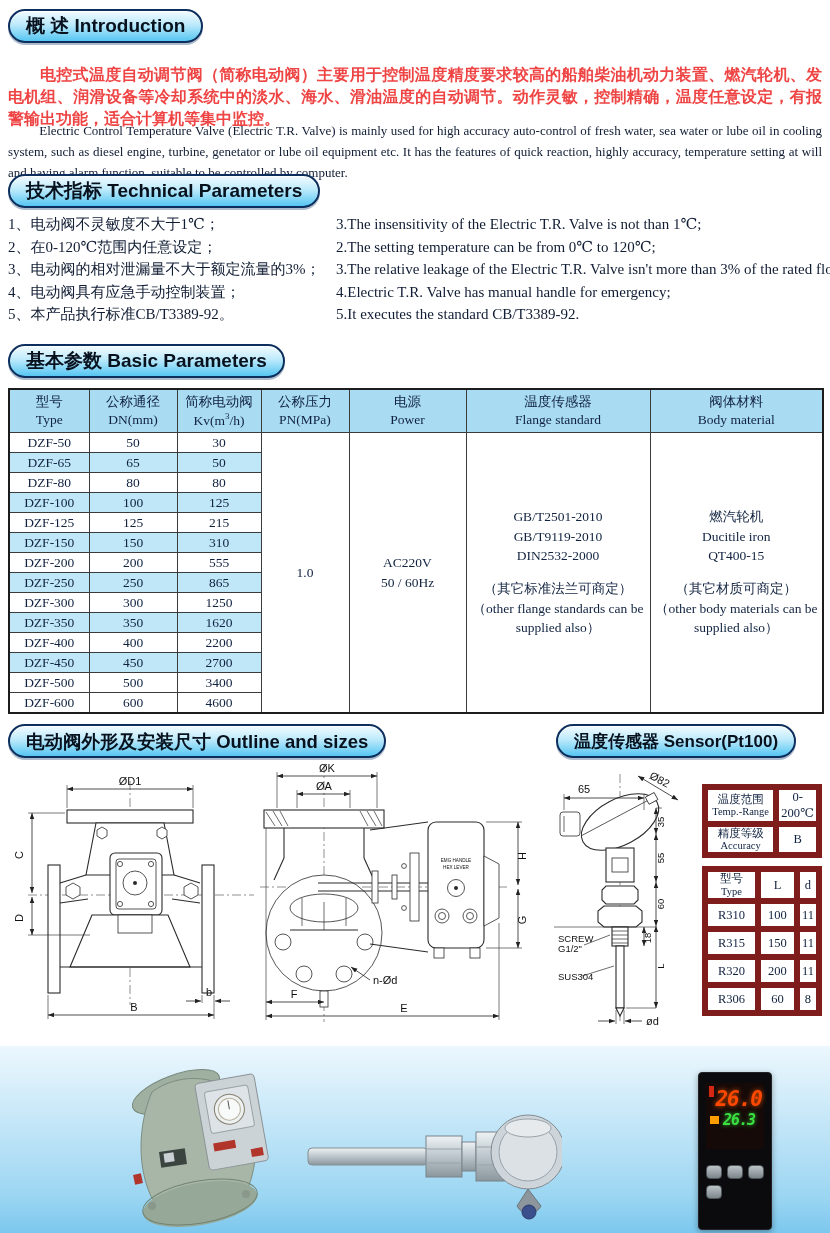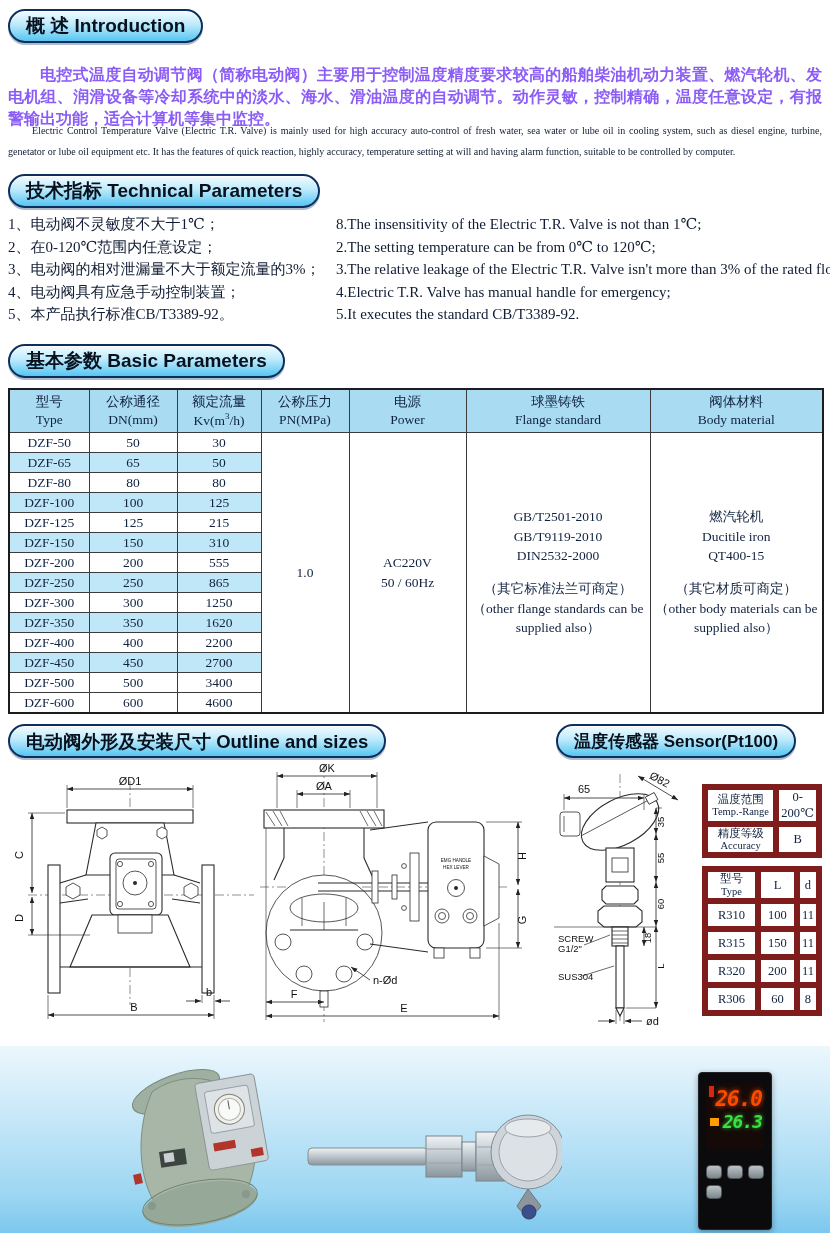--- a/index.html
+++ b/index.html
@@ -6,22 +6,22 @@
   .page{position:relative;width:830px;height:1233px;background:#ffffff;overflow:hidden;
         font-family:"Liberation Serif","DejaVu Serif",serif;color:#14213c;}
   
   .badge{position:absolute;height:30px;display:inline-flex;align-items:center;justify-content:center;
          padding:0 16px;border:2px solid #0d2f5e;border-radius:17px;
          background:linear-gradient(180deg,#f2fbff 0%,#bdeafb 45%,#56c6f2 100%);
          box-shadow:inset 0 1px 0 #ffffff,0 2px 0 rgba(20,60,110,.35);
          font-family:"Liberation Sans","DejaVu Sans",sans-serif;font-weight:bold;
          font-size:19px;color:#08121f;white-space:nowrap;}
   .para{position:absolute;left:8px;width:814px;text-align:justify;}
-  .cnp{top:48px;font-size:16px;line-height:22px;font-weight:600;text-indent:2em;color:#8b5cf6;}
-  .enp{top:96px;font-size:10px;line-height:21px;text-indent:2.4em;color:#101c33;margin-top:24px;}
+  .cnp{top:48px;font-size:16px;line-height:22px;font-weight:600;text-indent:2em;color:#ef4444;}
+  .enp{top:96px;font-size:13px;line-height:21px;text-indent:2.4em;color:#101c33;margin-top:24px;}
   .techcol{position:absolute;top:213px;font-size:15px;line-height:22.5px;color:#101c33;}
   .techcol div{white-space:nowrap;}
   .tc-cn{left:8px;width:324px;}
   .tc-en{left:336px;width:488px;}
   
   .ptable{position:absolute;left:8px;top:388px;width:814px;border-collapse:collapse;table-layout:fixed;
           text-align:center;color:#10223f;border:2px solid #1c1c1c;}
   .ptable th,.ptable td{border:1px solid #3b3b3b;padding:0;}
   .ptable thead th{background:#a9dbf3;height:42px;font-weight:normal;font-size:13.5px;line-height:1.3;}
   .ptable tbody td{height:19px;font-size:13.5px;}
@@ -53,21 +53,21 @@
   .ctrl{position:absolute;left:698px;top:26px;width:74px;height:158px;background:#0b0b0d;
         border-radius:4px;border:1px solid #232327;box-shadow:0 2px 6px rgba(0,0,0,.35);
         padding:10px 7px 0 7px;box-sizing:border-box;}
   .disp{background:#150a08;border-radius:2px;height:66px;padding:3px 2px;box-sizing:border-box;}
   .drow{display:flex;align-items:center;}
   .sq{display:inline-block;}
   .sq-red{width:14px;height:11px;background:#d42813;margin:0 1px 14px 1px;}
   .sq-org{width:9px;height:8px;background:#ff9d00;margin:0 4px 0 2px;}
   .pv{font-family:"DejaVu Sans Mono",monospace;font-style:italic;font-weight:bold;font-size:21px;
       color:#ff4800;text-shadow:0 0 5px rgba(255,90,0,.85);letter-spacing:-1px;}
-  .sv{font-family:"DejaVu Sans Mono",monospace;font-style:italic;font-weight:bold;font-size:18px;
+  .sv{font-family:"DejaVu Sans Mono",monospace;font-style:italic;font-weight:bold;font-size:15px;
       color:#3ae140;text-shadow:0 0 4px rgba(60,255,70,.7);letter-spacing:-1px;}
   .btns{display:flex;gap:5px;margin-top:16px;}
   .btn{width:16px;height:14px;border-radius:4px;background:linear-gradient(#bcc4c8,#7d868b);
        border:1px solid #4e565b;box-sizing:border-box;}
   .btn4{margin-top:6px;}
 </style>
 </head>
 <body>
 
 <div class="page">
@@ -98,21 +98,21 @@
     <span>技术指标 Technical Parameters</span>
   </div>
   <div class="techcol tc-cn">
     <div>1、电动阀不灵敏度不大于1℃；</div>
     <div>2、在0-120℃范围内任意设定；</div>
     <div>3、电动阀的相对泄漏量不大于额定流量的3%；</div>
     <div>4、电动阀具有应急手动控制装置；</div>
     <div>5、本产品执行标准CB/T3389-92。</div>
   </div>
   <div class="techcol tc-en">
-    <div>8.The insensitivity of the Electric T.R. Valve is not than 1℃;</div>
+    <div>3.The insensitivity of the Electric T.R. Valve is not than 1℃;</div>
     <div>2.The setting temperature can be from 0℃ to 120℃;</div>
     <div>3.The relative leakage of the Electric T.R. Valve isn't more than 3% of the rated flowrate;</div>
     <div>4.Electric T.R. Valve has manual handle for emergency;</div>
     <div>5.It executes the standard CB/T3389-92.</div>
   </div>
 
   <div class="badge" style="left:8px;top:344px;">
     <span>基本参数 Basic Parameters</span>
   </div>
 
@@ -130,33 +130,33 @@
       <tr>
         <th>
             <div>型号</div>
             <div>Type</div>
           </th>
         <th>
             <div>公称通径</div>
             <div>DN(mm)</div>
           </th>
         <th>
-            <div>额定流量</div>
+            <div>简称电动阀</div>
             <div><span>Kv(m</span><sup>3</sup><span>/h)</span></div>
           </th>
         <th>
             <div>公称压力</div>
             <div>PN(MPa)</div>
           </th>
         <th>
             <div>电源</div>
             <div>Power</div>
           </th>
         <th>
-            <div>球墨铸铁</div>
+            <div>温度传感器</div>
             <div>Flange standard</div>
           </th>
         <th>
             <div>阀体材料</div>
             <div>Body material</div>
           </th>
       </tr>
     </thead>
     <tbody>
       <tr>

